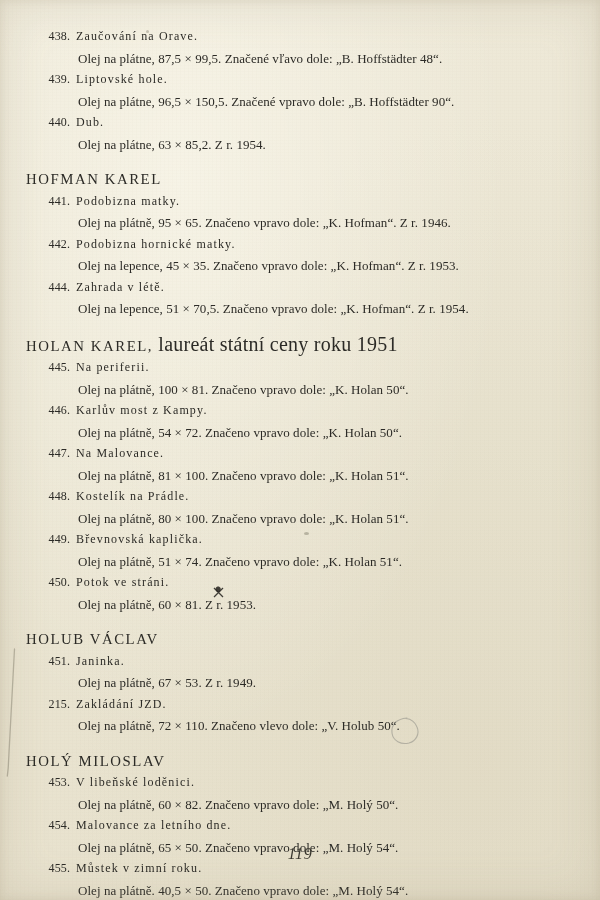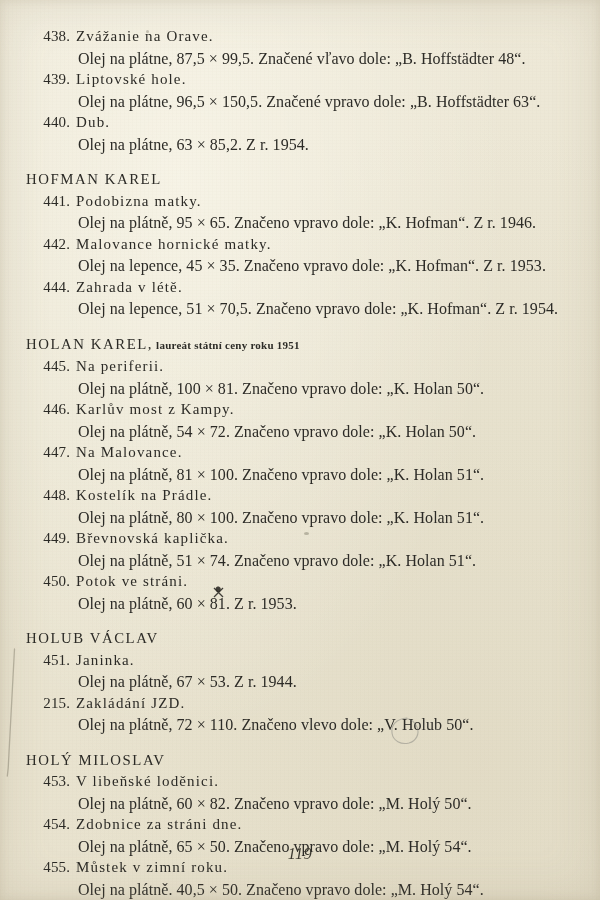--- a/index.html
+++ b/index.html
@@ -49,60 +49,59 @@
     top: 26px;
     width: 548px;
   }
 
   .entry { margin: 0; }
 
   
   .title-line {
     display: flex;
     align-items: baseline;
-    font-size: 15px;
+    font-size: 12px;
     line-height: 21.5px;
     white-space: nowrap;
   }
   .num {
     flex: 0 0 auto;
     width: 44px;
     text-align: right;
     padding-right: 6px;
     letter-spacing: .1px;
   }
   .title-text {
     flex: 0 1 auto;
     letter-spacing: 1.15px;
     overflow: hidden;
   }
 
   
   .desc-line {
-    font-size: 16px;
+    font-size: 13px;
     line-height: 21.5px;
     padding-left: 52px;
     letter-spacing: .05px;
     white-space: nowrap;
     overflow: hidden;
   }
 
   
   .artist {
     font-size: 14.8px;
     line-height: 21.5px;
     letter-spacing: 1.55px;
     padding-left: 0px;
     white-space: nowrap;
     margin-top: 14px;
   }
   .artist .sub {
     letter-spacing: .25px;
-    font-size: 11px;
-    font-weight: bold;
+    font-size: 20px;
   }
 
   
   #folio {
     position: absolute;
     left: 0;
     right: 0;
     top: 845px;
     text-align: center;
     font-style: italic;
@@ -141,50 +140,50 @@
 </style>
 </head>
 <body>
 
 <div id="page">
 
   <div id="textblock">
       <div class="entry">
         <div class="title-line">
           <span class="num">438.</span>
-          <span class="title-text">Zvážanie na Orave.</span>
+          <span class="title-text">Zaučování na Orave.</span>
         </div>
         <div class="desc-line">Olej na plátne, 87,5 × 99,5.  Značené vľavo dole: „B. Hoffstädter 48“.</div>
       </div>
       <div class="entry">
         <div class="title-line">
           <span class="num">439.</span>
           <span class="title-text">Liptovské hole.</span>
         </div>
-        <div class="desc-line">Olej na plátne, 96,5 × 150,5. Značené vpravo dole: „B. Hoffstädter 63“.</div>
+        <div class="desc-line">Olej na plátne, 96,5 × 150,5. Značené vpravo dole: „B. Hoffstädter 90“.</div>
       </div>
       <div class="entry">
         <div class="title-line">
           <span class="num">440.</span>
           <span class="title-text">Dub.</span>
         </div>
         <div class="desc-line">Olej na plátne, 63 × 85,2. Z r. 1954.</div>
       </div>
       <div class="artist"><span>HOFMAN KAREL</span></div>
       <div class="entry">
         <div class="title-line">
           <span class="num">441.</span>
           <span class="title-text">Podobizna matky.</span>
         </div>
         <div class="desc-line">Olej na plátně, 95 × 65. Značeno vpravo dole: „K. Hofman“. Z r. 1946.</div>
       </div>
       <div class="entry">
         <div class="title-line">
           <span class="num">442.</span>
-          <span class="title-text">Malovance hornické matky.</span>
+          <span class="title-text">Podobizna hornické matky.</span>
         </div>
         <div class="desc-line">Olej na lepence, 45 × 35. Značeno vpravo dole: „K. Hofman“. Z r. 1953.</div>
       </div>
       <div class="entry">
         <div class="title-line">
           <span class="num">444.</span>
           <span class="title-text">Zahrada v létě.</span>
         </div>
         <div class="desc-line">Olej na lepence, 51 × 70,5. Značeno vpravo dole: „K. Hofman“. Z r. 1954.</div>
       </div>
@@ -230,41 +229,41 @@
           <span class="title-text">Potok ve stráni.</span>
         </div>
         <div class="desc-line">Olej na plátně, 60 × 81. Z r. 1953.</div>
       </div>
       <div class="artist"><span>HOLUB VÁCLAV</span></div>
       <div class="entry">
         <div class="title-line">
           <span class="num">451.</span>
           <span class="title-text">Janinka.</span>
         </div>
-        <div class="desc-line">Olej na plátně, 67 × 53. Z r. 1944.</div>
+        <div class="desc-line">Olej na plátně, 67 × 53. Z r. 1949.</div>
       </div>
       <div class="entry">
         <div class="title-line">
           <span class="num">215.</span>
           <span class="title-text">Zakládání JZD.</span>
         </div>
         <div class="desc-line">Olej na plátně, 72 × 110. Značeno vlevo dole: „V. Holub 50“.</div>
       </div>
       <div class="artist"><span>HOLÝ MILOSLAV</span></div>
       <div class="entry">
         <div class="title-line">
           <span class="num">453.</span>
           <span class="title-text">V libeňské loděnici.</span>
         </div>
         <div class="desc-line">Olej na plátně, 60 × 82. Značeno vpravo dole: „M. Holý 50“.</div>
       </div>
       <div class="entry">
         <div class="title-line">
           <span class="num">454.</span>
-          <span class="title-text">Zdobnice za stráni dne.</span>
+          <span class="title-text">Malovance za letního dne.</span>
         </div>
         <div class="desc-line">Olej na plátně, 65 × 50. Značeno vpravo dole: „M. Holý 54“.</div>
       </div>
       <div class="entry">
         <div class="title-line">
           <span class="num">455.</span>
           <span class="title-text">Můstek v zimní roku.</span>
         </div>
         <div class="desc-line">Olej na plátně. 40,5 × 50. Značeno vpravo dole: „M. Holý 54“.</div>
       </div>

